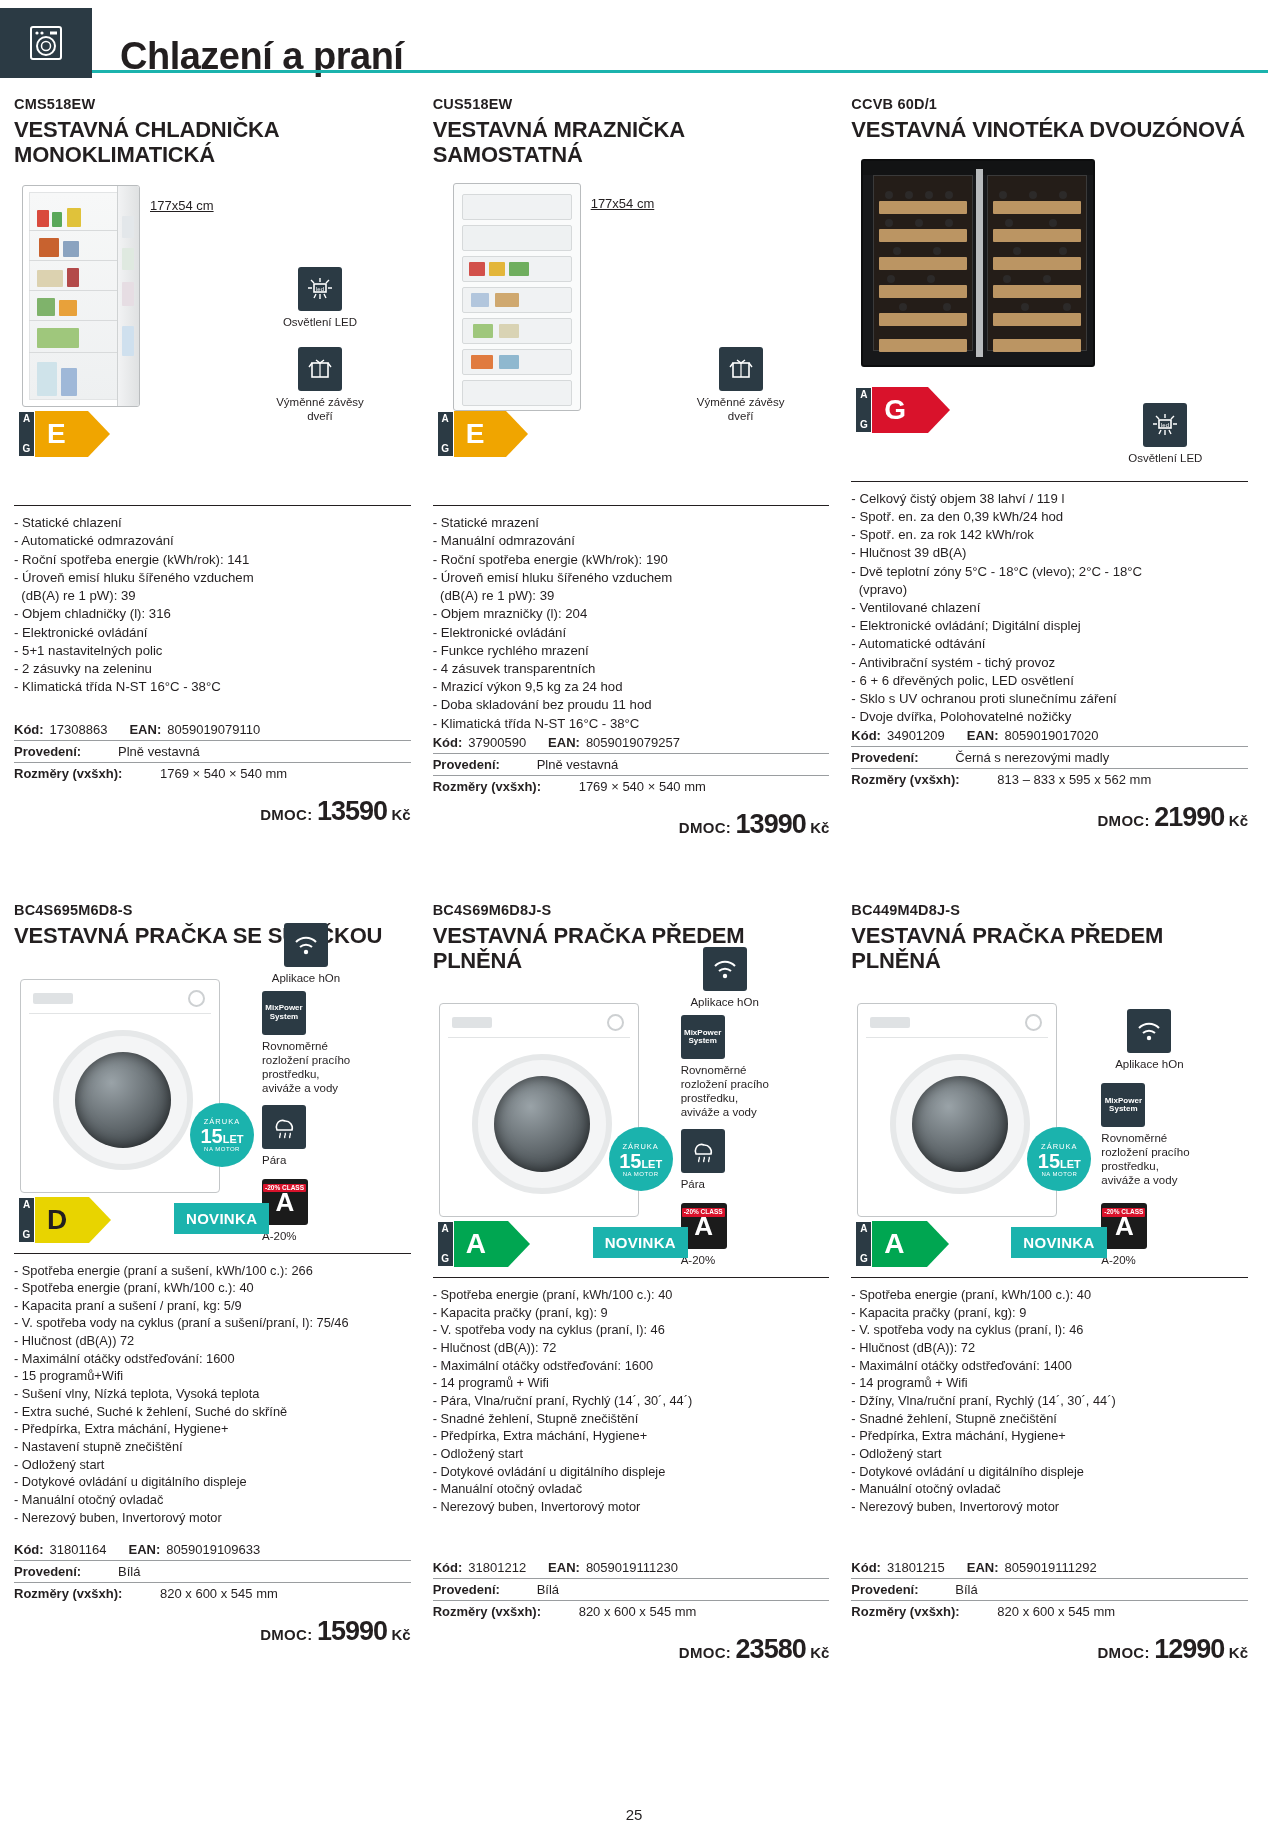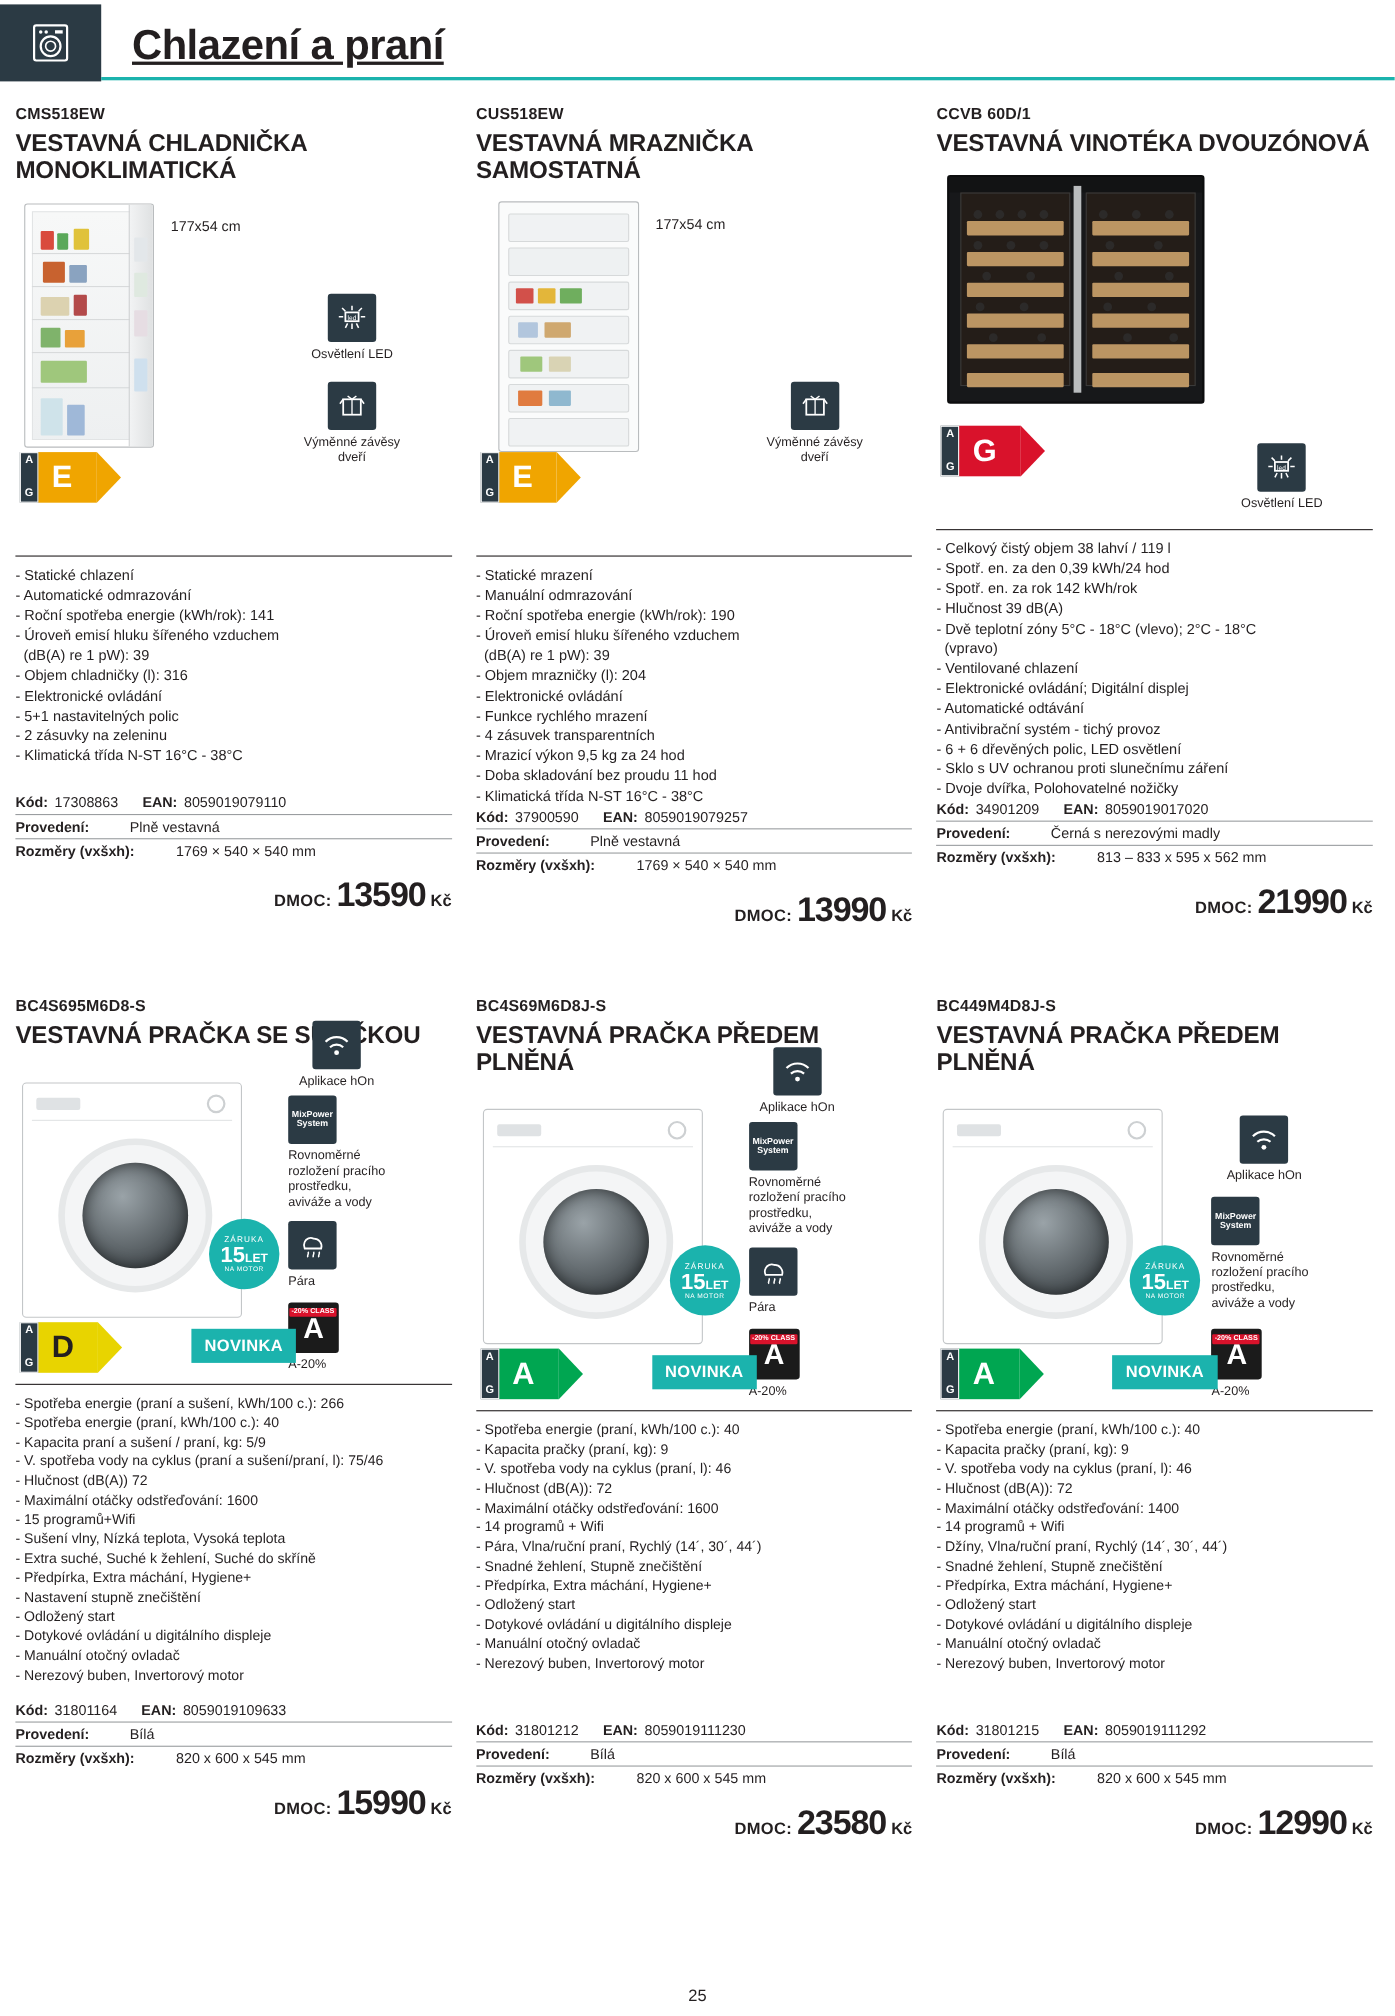--- a/index.html
+++ b/index.html
@@ -11,22 +11,21 @@
     color:#231f20;
     position: relative;
     overflow: hidden;
   }
 
   
   .page-header {
     position: relative;
     height: 78px;
     display:flex;
-    align-items:center;
-    text-decoration:underline;
+    align-items:flex-end;
   }
   .header-badge {
     width: 92px; height: 70px;
     background:#2b3a44;
     display:flex; align-items:center; justify-content:center;
     flex: none;
   }
   .header-title-wrap {
     flex:1;
     padding-left: 28px;
@@ -134,21 +133,21 @@
   .washer .door {
     position:absolute; left:32px; top:50px; width:140px; height:140px;
     border-radius:50%; background:#f4f5f6; border:6px solid #e6e8e9;
   }
   .washer .door:after{
     content:""; position:absolute; left:16px; top:16px; right:16px; bottom:16px;
     border-radius:50%; background:radial-gradient(circle at 38% 32%, #9aa3a8, #4d5458 70%, #2f3437 100%);
     box-shadow: inset 0 0 14px rgba(0,0,0,.55);
   }
 
-  .dimline { position:absolute; font-size:13px; color:#231f20; text-align:center; line-height:1.15; }
+  .dimline { position:absolute; font-size:13px; color:#231f20; text-align:left; line-height:1.15;text-decoration:underline; }
 
   
   .energy {
     position:absolute; display:flex; align-items:stretch; height:46px;
   }
   .energy .ag {
     width: 17px; background:#fff; display:flex; flex-direction:column;
     align-items:center; justify-content:space-between; font-size:10px;
     font-weight:bold; line-height:1; padding:2px 0; border:1px solid #ffffff;
   }
@@ -213,21 +212,21 @@
   .meta .row { display:flex; border-top:1px solid #9a9da0; padding:3px 0 3px 0; }
   .meta .row.first { border-top:none; padding-top:0; }
   .meta .k { font-weight:bold; }
   .meta .k2 { font-weight:bold; width:104px; flex:none; }
   .meta .ean { margin-left: 22px; }
   .price {
     text-align:right; margin-top:6px; white-space:nowrap;
     border-top:1px solid #231f20; padding-top:6px;
   }
   .price .lbl { font-size:15px; font-weight:bold; letter-spacing:.3px; }
-  .price .val { font-size:31px; font-weight:bold; letter-spacing:-1px; }
+  .price .val { font-size:27px; font-weight:bold; letter-spacing:-1px; }
   .price .cur { font-size:15px; font-weight:bold; }
 
   .pagenum {
     position:absolute; bottom:10px; left:0; right:0; text-align:center;
     font-size:15px; color:#231f20;
   }
   svg { display:block; }
 </style>
 </head>
 <body>

